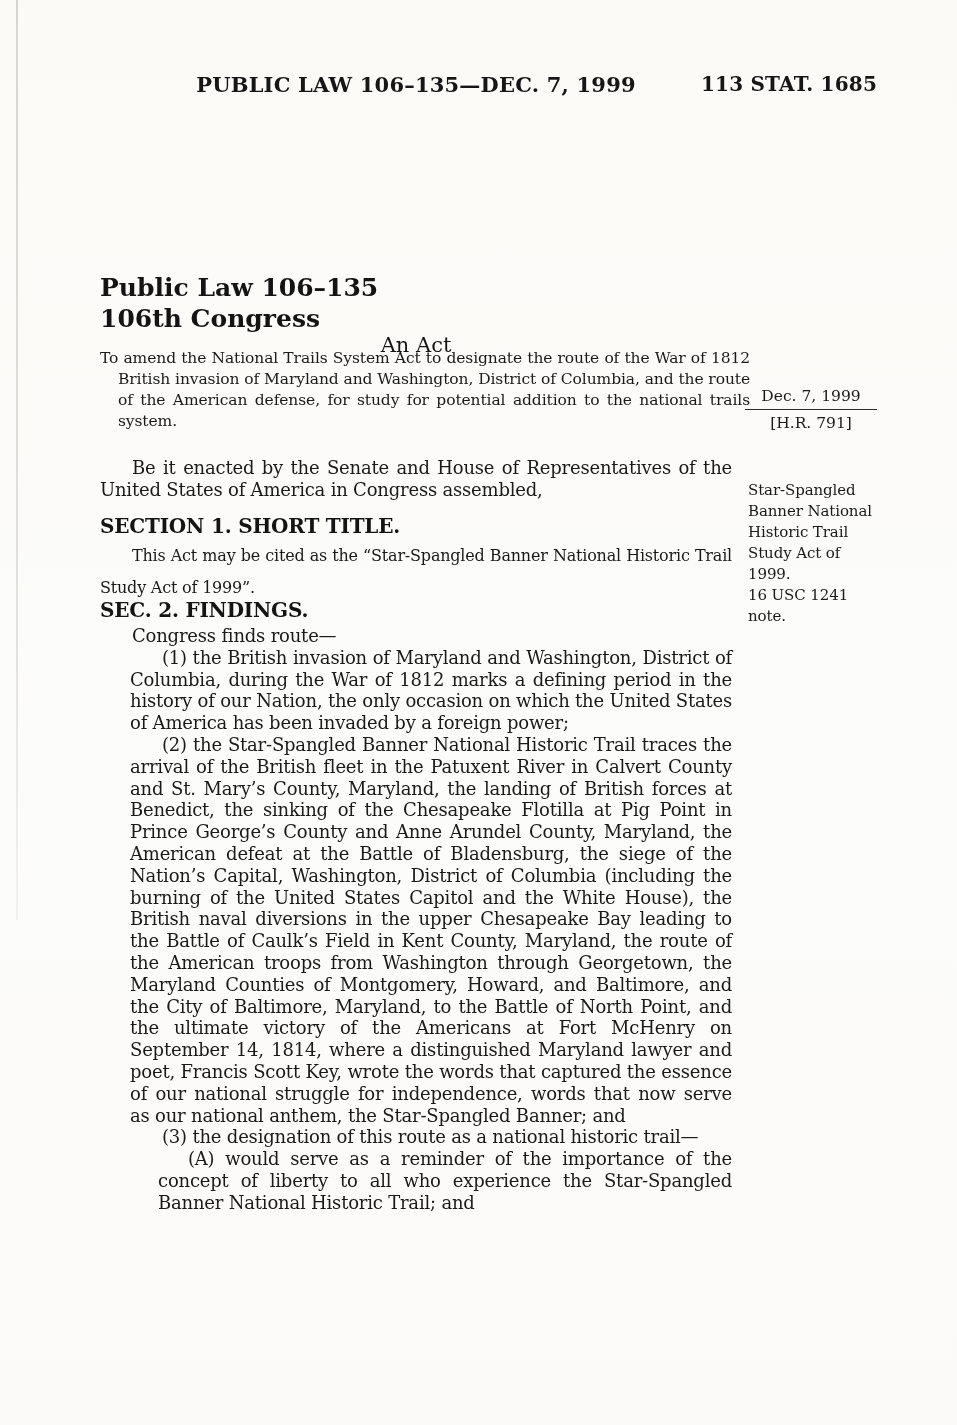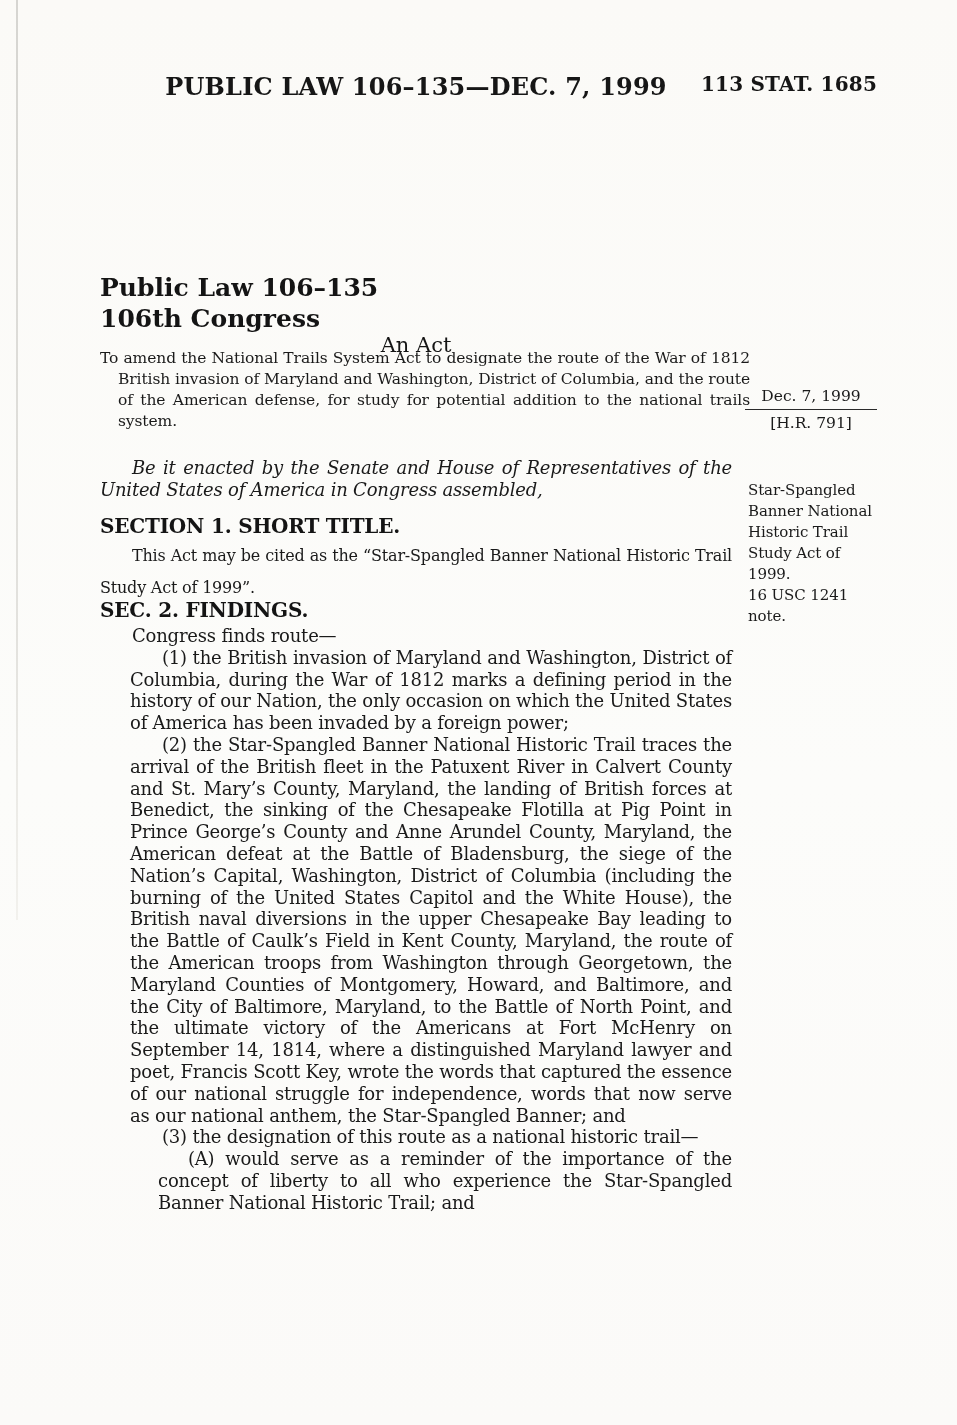--- a/index.html
+++ b/index.html
@@ -20,21 +20,21 @@
     position: absolute;
     left: 16px; top: 0;
     width: 2px; height: 920px;
     background: linear-gradient(180deg, #d6d5d1 0%, #e3e2de 70%, #f2f1ed 100%);
   }
   
   .header-left {
     position: absolute;
     left: 100px; top: 72px; width: 632px;
     text-align: center;
-    font-size: 24px; font-weight: bold;
+    font-size: 21px; font-weight: bold;
     letter-spacing: 0.2px;
     color: #161616;
   }
   .header-right {
     position: absolute;
     left: 700px; top: 72px; width: 177px;
     text-align: right;
     font-size: 20px; font-weight: bold;
     letter-spacing: 0.2px;
     color: #161616;
@@ -79,21 +79,20 @@
   .margin-short-title {
     position: absolute;
     left: 748px; top: 480px; width: 134px;
     font-size: 15px; line-height: 21px;
     letter-spacing: -0.1px;
   }
   
   .enacting {
     position: absolute;
     left: 100px; top: 457px; width: 632px;
-    font-style: italic;
     font-size: 18px; line-height: 22px;
     text-indent: 32px;
     text-align: justify;
     letter-spacing: -0.2px;
   }
   .sec-heading {
     position: absolute;
     left: 100px;
     font-size: 20px; font-weight: bold;
     letter-spacing: -0.2px;

